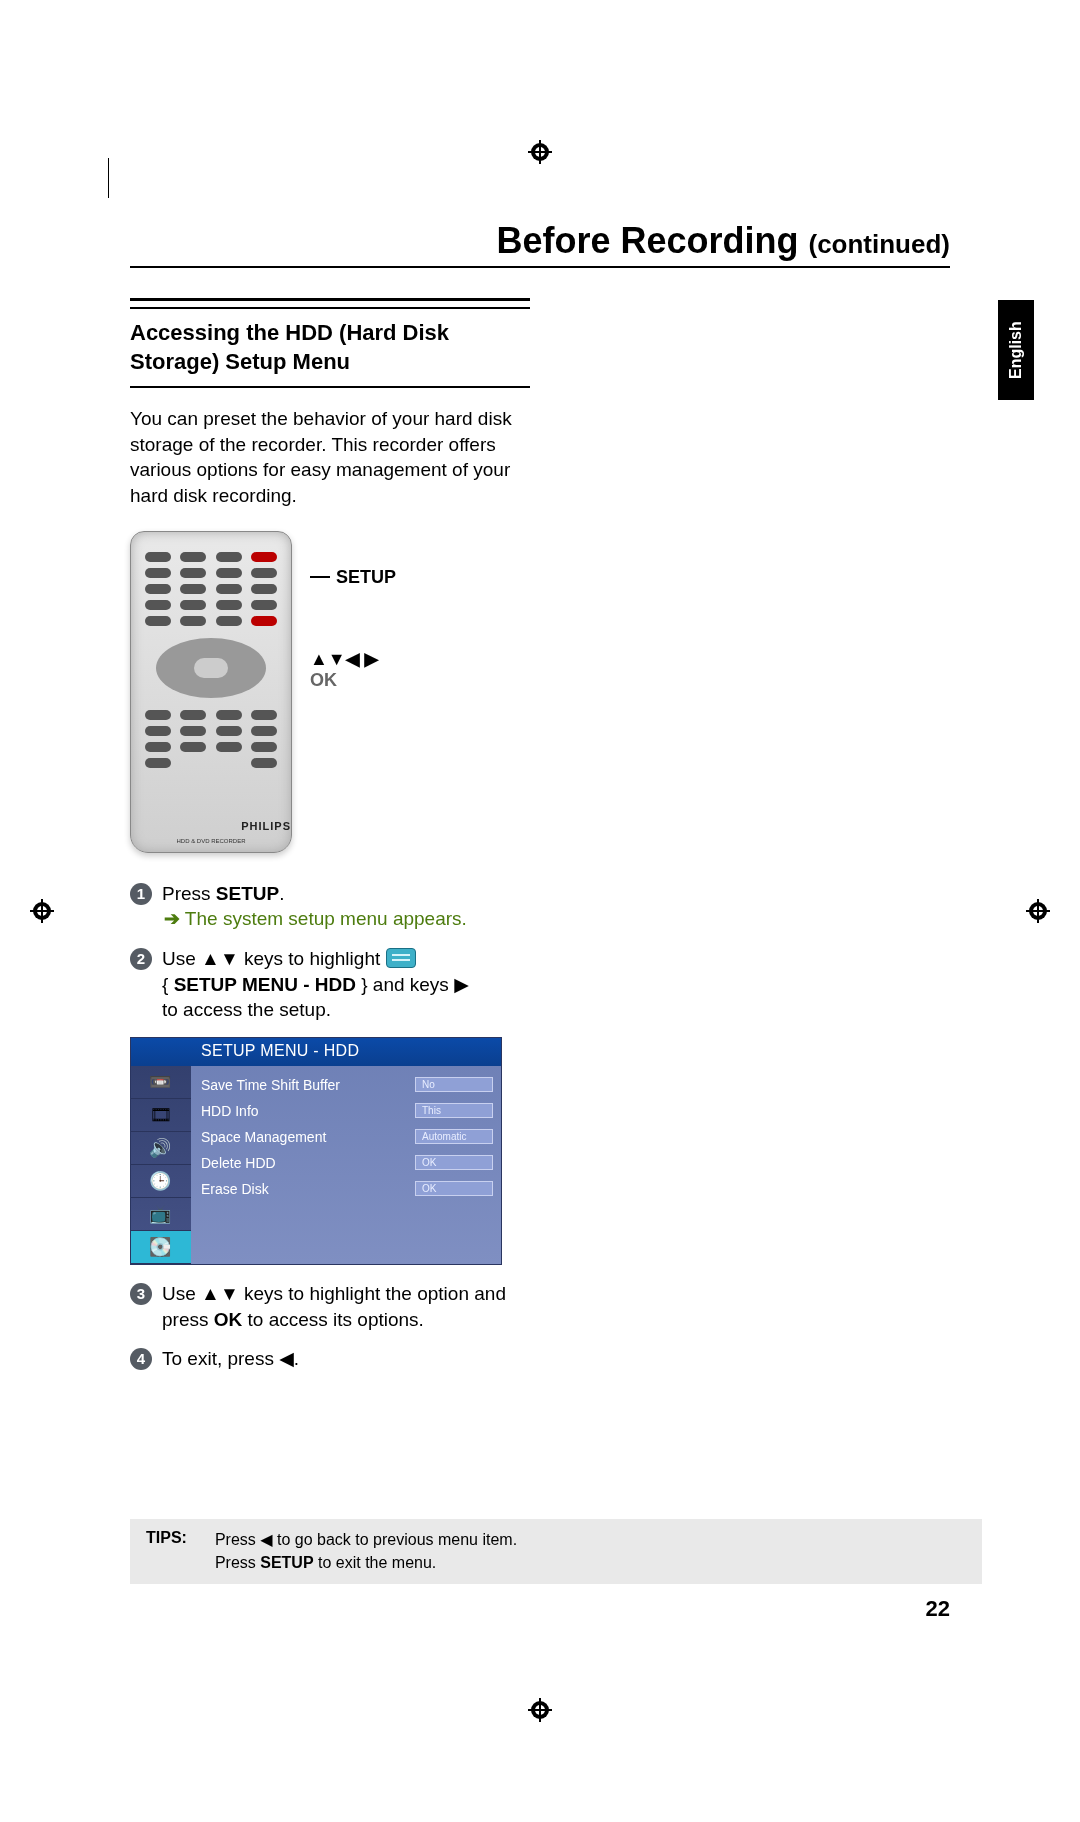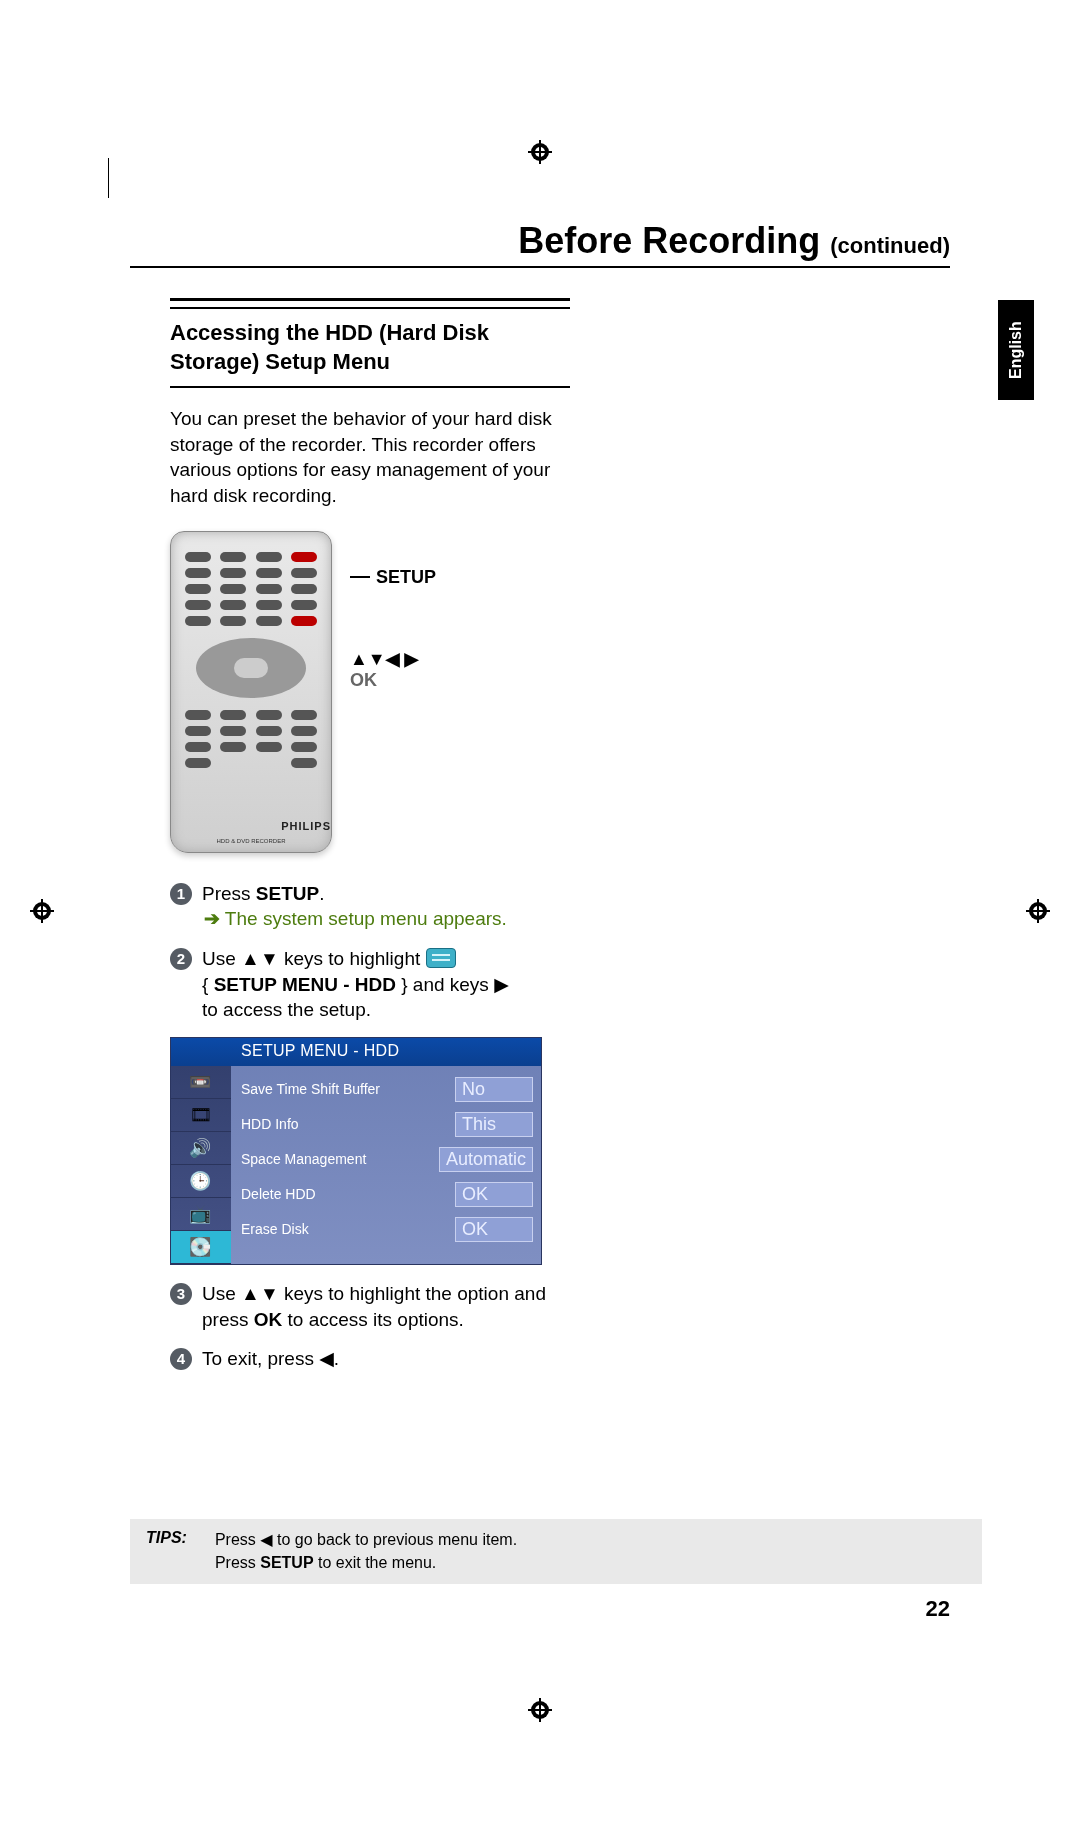--- a/index.html
+++ b/index.html
@@ -46,31 +46,30 @@
     top: 220px;
     width: 820px;
   }
   .main-title {
     text-align: right;
     font-size: 36px;
     font-weight: bold;
     margin-bottom: 4px;
   }
   .main-title .cont {
-    font-size: 22px;
+    font-size: 26px;
     font-weight: bold;
   }
   .title-rule {
     border-bottom: 2px solid #000;
     margin-bottom: 30px;
   }
 
   .left-col {
     width: 400px;
-    margin-left: 40px;
   }
   .dbl-rule {
     height: 6px;
     border-top: 3px solid #000;
     border-bottom: 2px solid #000;
     margin-bottom: 10px;
   }
   .section-heading {
     font-size: 22px;
     font-weight: bold;
@@ -232,21 +231,21 @@
   .mrow {
     display: flex;
     justify-content: space-between;
     align-items: center;
     padding: 5px 0;
   }
   .mval {
     background: #8fa0d6;
     border: 1px solid #c8d0ef;
     color: #e8edff;
-    font-size: 18px;
+    font-size: 10px;
     padding: 1px 6px;
     min-width: 64px;
     text-align: left;
   }
 
   .lang-tab {
     position: absolute;
     right: 46px;
     top: 300px;
     width: 36px;
@@ -263,21 +262,21 @@
   }
 
   .tips {
     width: 820px;
     background: #e9e9e9;
     padding: 10px 16px;
     font-size: 16px;
     display: flex;
     gap: 28px;
   }
-  .tips-label { font-style: italic; font-weight: bold; }
+  .tips-label { font-weight: bold; }
   .tips-body { line-height: 1.4; }
 
   .page-num {
     text-align: right;
     font-size: 22px;
     font-weight: bold;
     margin-top: 12px;
   }
   .footer-block{
     position:absolute;

